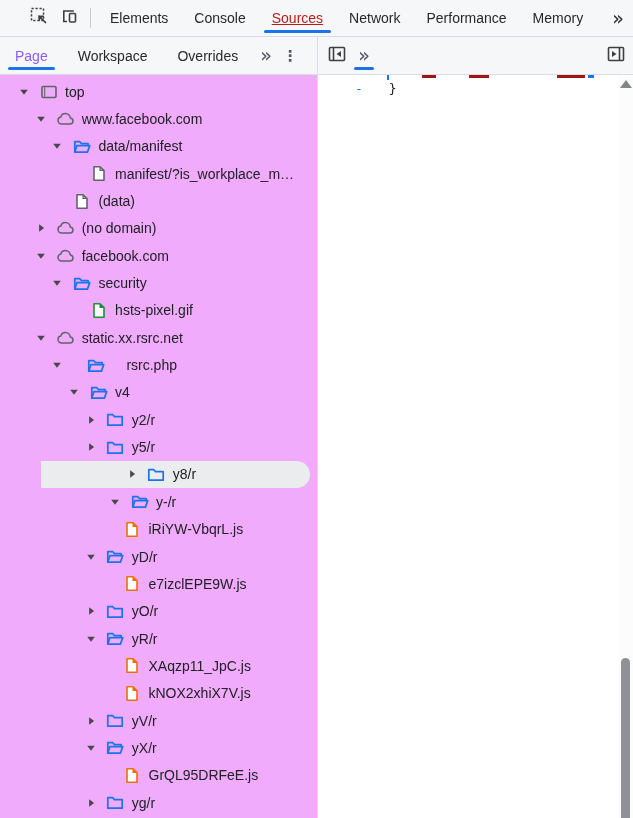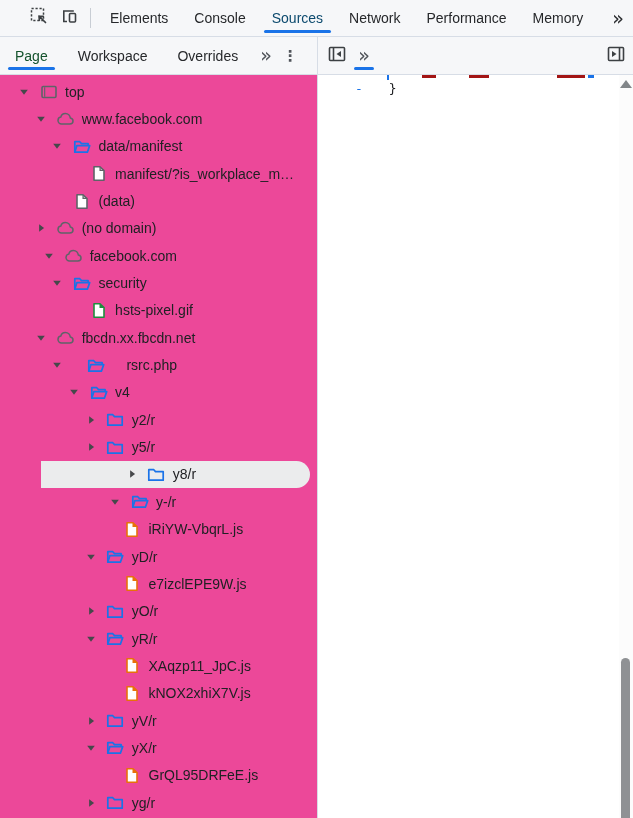--- a/index.html
+++ b/index.html
@@ -12,42 +12,42 @@
   .row1{
     height:37px;box-sizing:border-box;display:flex;align-items:stretch;
     background:#f6f7f9;border-bottom:1px solid #d7dde6;padding-left:24px;
   }
   .icon-btn{width:30px;display:flex;align-items:center;justify-content:center;cursor:pointer;}
   .toolbar-divider{width:1px;background:#c8cdd4;margin:8px 6px;}
   .tab{
     padding:0 13px;font-size:14px;color:#26282b;display:flex;align-items:center;
     position:relative;cursor:pointer;white-space:nowrap;
   }
-  .tab.active{color:#0c4a6e;}
+  .tab.active{color:#b91c1c;text-decoration:underline;}
   .tab.active::after{
     content:"";position:absolute;left:5px;right:5px;bottom:3px;height:3.5px;
     border-radius:4px;background:#1a73e8;
   }
   .chev{
     font-size:19px;color:#51555b;display:flex;align-items:center;justify-content:center;
     width:26px;cursor:pointer;position:relative;line-height:1;
     font-family:"DejaVu Sans",sans-serif;
   }
   .row1 .chev{margin-left:auto;margin-right:2px;color:#2c2e31;}
   
   .row2{height:38px;box-sizing:border-box;display:flex;background:#f6f7f9;border-bottom:1px solid #d7dde6;}
   .nav-header{
     width:318px;flex:0 0 318px;box-sizing:border-box;border-right:1px solid #d7dde6;
     display:flex;align-items:stretch;
   }
   .tab2{
     padding:0 15px;font-size:14px;color:#26282b;display:flex;align-items:center;
     position:relative;cursor:pointer;white-space:nowrap;
   }
-  .tab2.active{color:#14532d;}
+  .tab2.active{color:#8b5cf6;}
   .tab2.active::after{
     content:"";position:absolute;left:8px;right:8px;bottom:4px;height:3.5px;
     border-radius:4px;background:#1a73e8;
   }
   .kebab{
     font-size:15px;font-weight:bold;color:#51555b;display:flex;align-items:center;
     justify-content:center;width:22px;cursor:pointer;
     font-family:"DejaVu Sans",sans-serif;
   }
   .editor-header{flex:1;display:flex;align-items:stretch;position:relative;}
@@ -56,21 +56,21 @@
   .overflow-active::after{
     content:"";position:absolute;left:3px;right:3px;bottom:4px;height:3.5px;
     border-radius:4px;background:#1a73e8;
   }
   .spacer{flex:1;}
   .right-btn{margin-right:3px;}
   
   .body{display:flex;height:743px;}
   .navigator{
     width:318px;flex:0 0 318px;box-sizing:border-box;border-right:1px solid #d7dde6;
-    background:#ec4899;padding-top:3px;overflow:hidden;
+    background:#f0abfc;padding-top:3px;overflow:hidden;
   }
   .tree-row{
     display:flex;align-items:center;height:27.35px;margin-right:7px;
     border-radius:0 14px 14px 0;cursor:pointer;box-sizing:border-box;
   }
   .tree-row.highlighted{background:#ebeced;margin-left:41px;}
   .tw{flex:0 0 16px;width:16px;height:16px;display:flex;align-items:center;justify-content:center;margin-right:7px;}
   .ti{flex:0 0 19px;width:19px;height:18px;display:flex;align-items:center;justify-content:center;margin-right:7px;}
   .tl{font-size:14px;color:#202124;white-space:nowrap;}
   
@@ -227,21 +227,21 @@
               <path d="M3.1 1.2 L8.1 5 L3.1 8.8 Z" fill="#46484b"></path>
             </svg>
           </span>
           <span class="ti">
             <svg width="19" height="14" viewBox="0 0 19 14">
               <path d="M13.8 12 H5.6 C3.6 12 2 10.4 2 8.5 C2 6.8 3.2 5.4 4.8 5.1 C5.3 3 7.2 1.5 9.4 1.5 C12 1.5 14.1 3.5 14.3 6 C15.8 6.2 17 7.5 17 9 C17 10.7 15.6 12 13.8 12 Z" fill="none" stroke="#5f6368" stroke-width="1.5" stroke-linejoin="round"></path>
             </svg>
           </span>
           <span class="tl">(no domain)</span>
         </div>
-        <div class="tree-row" style="padding-left: 32.7px; margin-left: 8px;">
+        <div class="tree-row" style="padding-left: 32.7px;">
           <span class="tw">
             <svg width="10" height="10" viewBox="0 0 10 10">
               <path d="M1.2 2.8 L8.8 2.8 L5 7.8 Z" fill="#46484b"></path>
             </svg>
           </span>
           <span class="ti">
             <svg width="19" height="14" viewBox="0 0 19 14">
               <path d="M13.8 12 H5.6 C3.6 12 2 10.4 2 8.5 C2 6.8 3.2 5.4 4.8 5.1 C5.3 3 7.2 1.5 9.4 1.5 C12 1.5 14.1 3.5 14.3 6 C15.8 6.2 17 7.5 17 9 C17 10.7 15.6 12 13.8 12 Z" fill="none" stroke="#5f6368" stroke-width="1.5" stroke-linejoin="round"></path>
             </svg>
           </span>
@@ -275,21 +275,21 @@
           <span class="tw">
             <svg width="10" height="10" viewBox="0 0 10 10">
               <path d="M1.2 2.8 L8.8 2.8 L5 7.8 Z" fill="#46484b"></path>
             </svg>
           </span>
           <span class="ti">
             <svg width="19" height="14" viewBox="0 0 19 14">
               <path d="M13.8 12 H5.6 C3.6 12 2 10.4 2 8.5 C2 6.8 3.2 5.4 4.8 5.1 C5.3 3 7.2 1.5 9.4 1.5 C12 1.5 14.1 3.5 14.3 6 C15.8 6.2 17 7.5 17 9 C17 10.7 15.6 12 13.8 12 Z" fill="none" stroke="#5f6368" stroke-width="1.5" stroke-linejoin="round"></path>
             </svg>
           </span>
-          <span class="tl">fbcdn.xx.fbcdn.net</span>
+          <span class="tl">static.xx.rsrc.net</span>
         </div>
         <div class="tree-row" style="padding-left: 49.4px; gap: 14px;">
           <span class="tw">
             <svg width="10" height="10" viewBox="0 0 10 10">
               <path d="M1.2 2.8 L8.8 2.8 L5 7.8 Z" fill="#46484b"></path>
             </svg>
           </span>
           <span class="ti">
             <svg width="18" height="15" viewBox="0 0 18 15">
               <path d="M1.8 13.2 V2.7 h5 l1.7 1.9 h6.6 v2" fill="none" stroke="#1a73e8" stroke-width="1.7" stroke-linejoin="round"></path>

